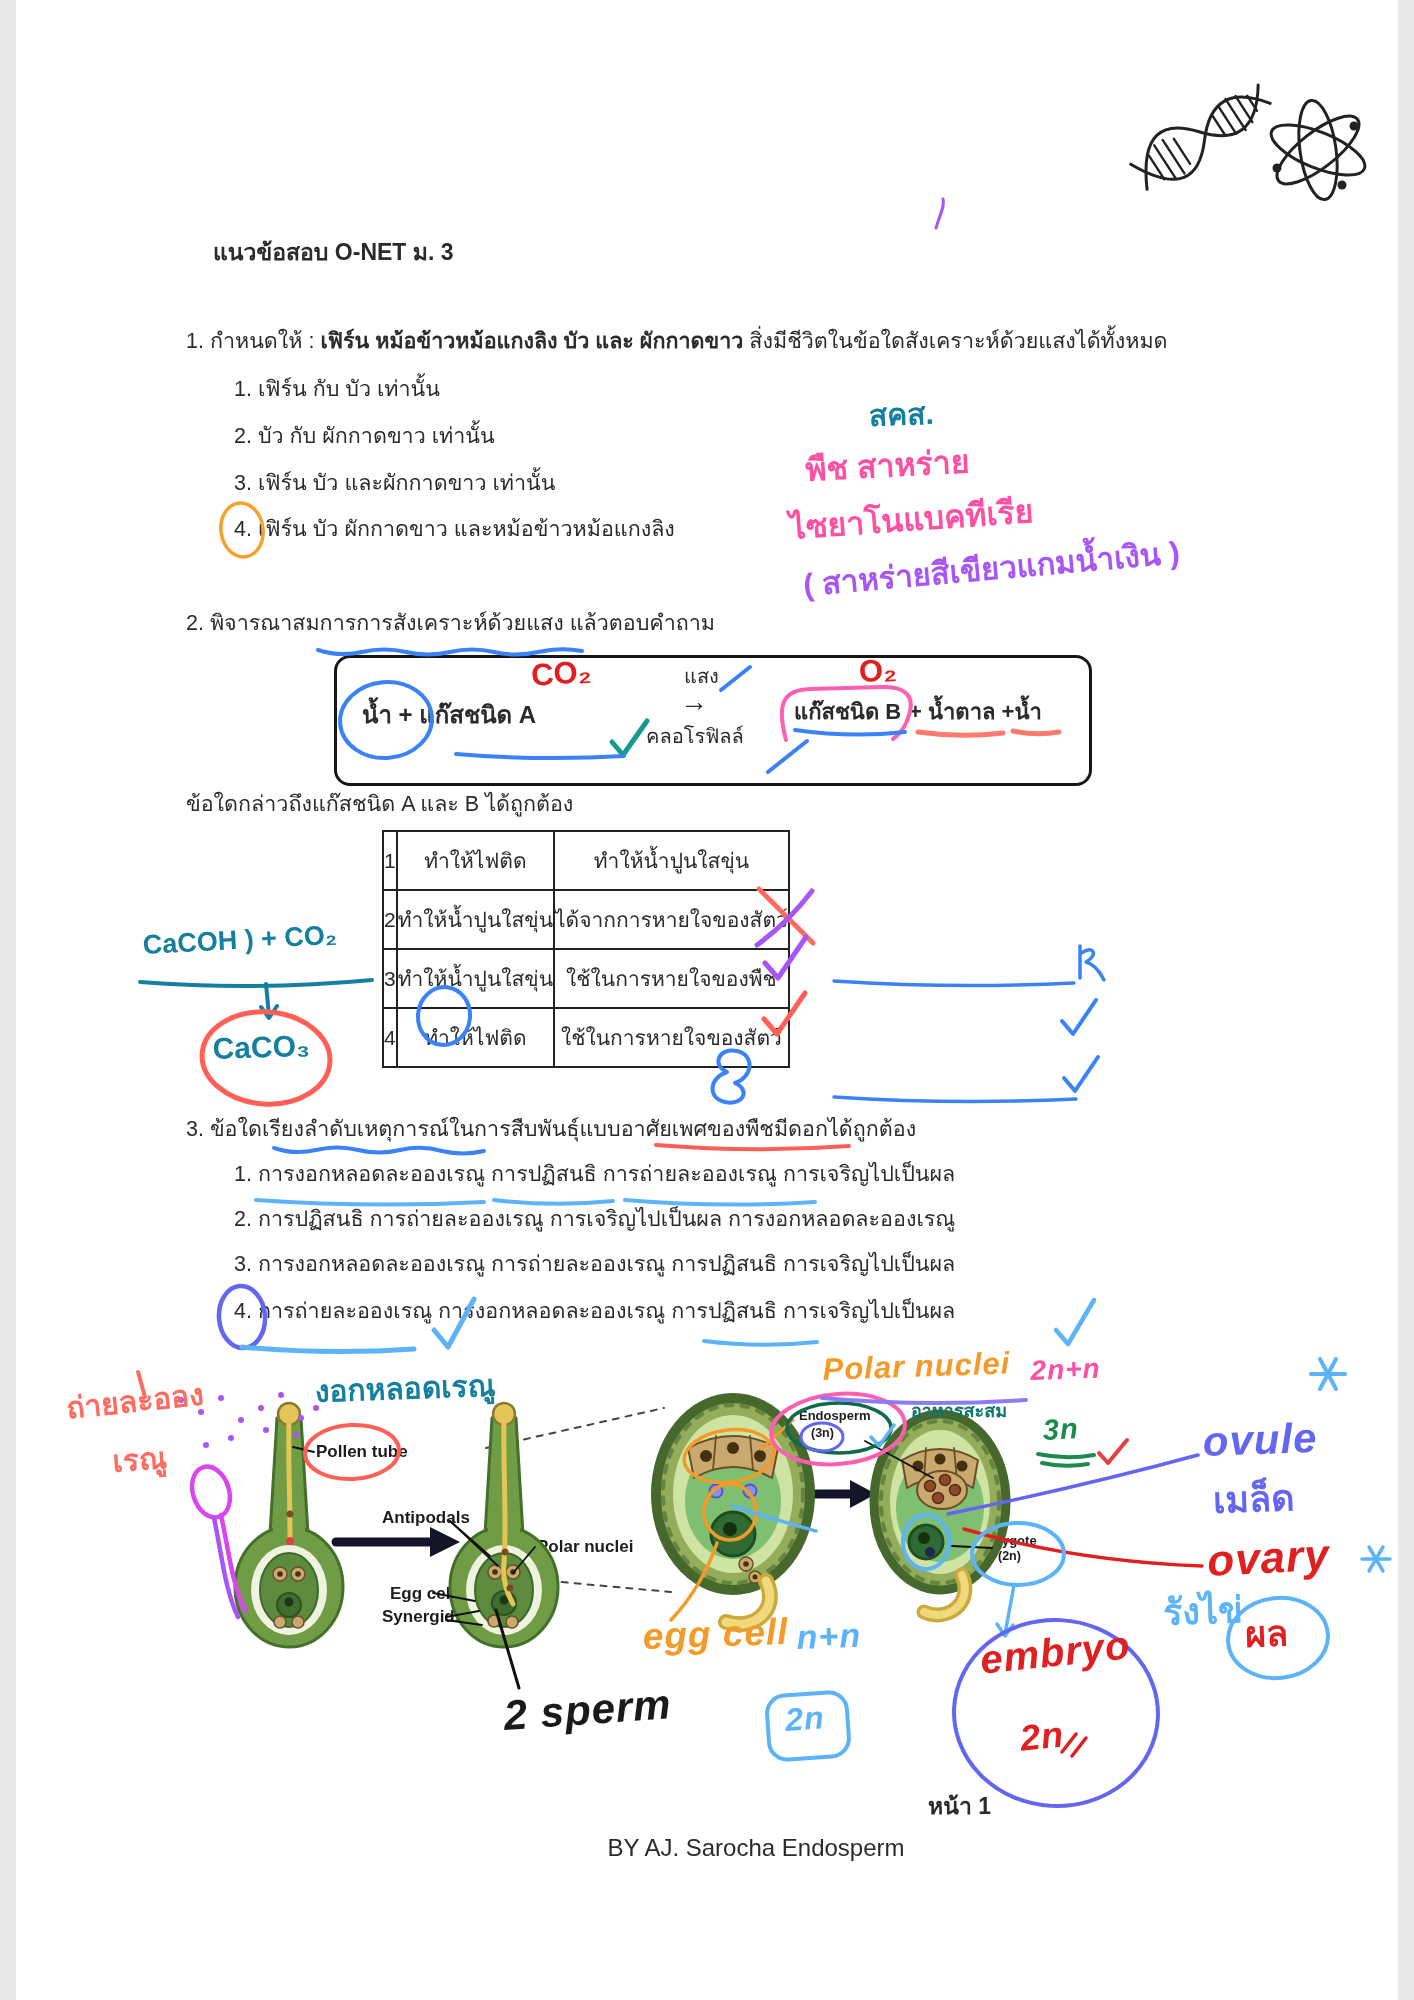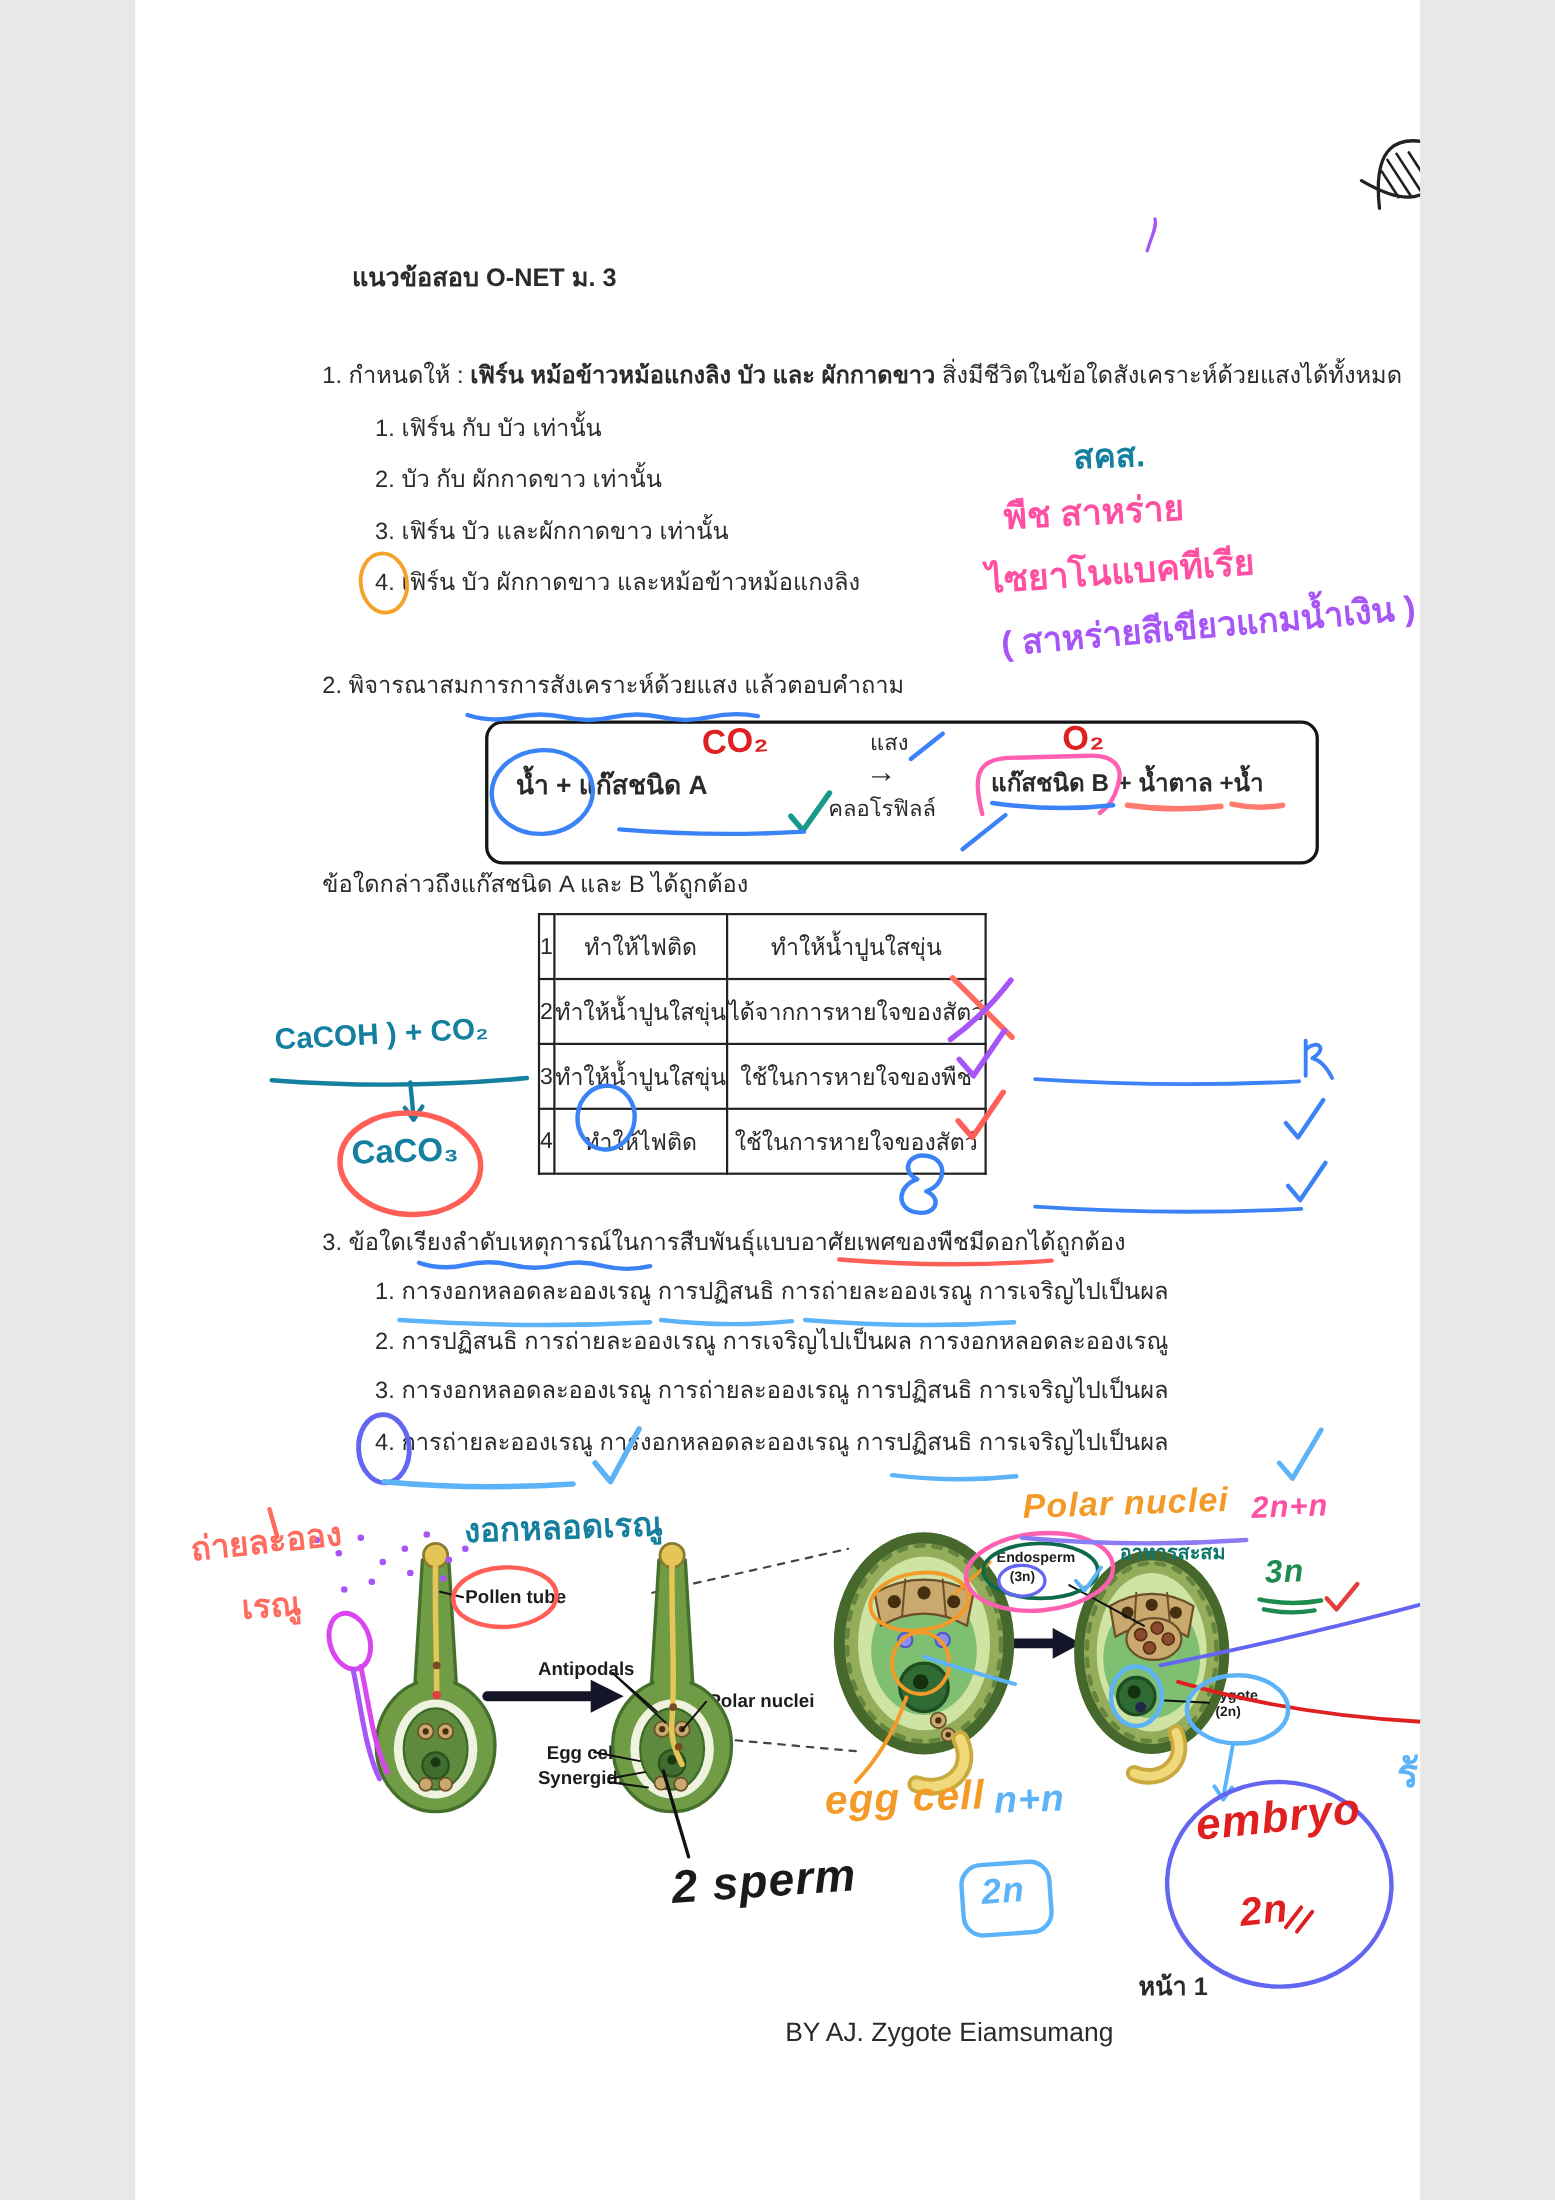--- a/index.html
+++ b/index.html
@@ -1,16 +1,16 @@
 <!DOCTYPE html>
 <html><head>
 <meta charset="utf-8">
 <style>
   html,body{margin:0;padding:0;background:#e8e8e8}
-  .page{position:relative;width:1168px;height:2000px;background:#ffffff;margin:0 auto;
+  .page{position:relative;width:1382px;height:2000px;background:#ffffff;margin:0 auto;
         font-family:"Liberation Sans","DejaVu Sans",sans-serif;color:#2b2b2b;overflow:hidden}
   .t{position:absolute;white-space:nowrap;font-size:21.5px;line-height:1.25;z-index:3}
   .b{font-weight:bold}
   .hw{position:absolute;white-space:nowrap;z-index:6;transform-origin:left top;font-weight:600}
   .hw.lat{font-style:italic;letter-spacing:1px}
   .lbl{position:absolute;white-space:nowrap;font-size:17px;color:#1c1c1c;z-index:3;font-weight:bold}
   svg.art{position:absolute;left:0;top:0;z-index:4;pointer-events:none}
   table.gas{position:absolute;left:366px;top:830px;border-collapse:collapse;z-index:3;
             font-size:21px;text-align:center;color:#2b2b2b}
   table.gas td,table.gas th{border:2.5px solid #222;font-weight:normal;padding:0}
@@ -110,21 +110,21 @@
   <div class="hw" style="left:1146px;top:1584px;font-size:36px;color:#5cb3f7;transform:rotate(-2deg)">รังไข่</div>
   <div class="hw" style="left:1228px;top:1606px;font-size:36px;color:#e02020;transform:rotate(-2deg)">ผล</div>
   <div class="hw lat" style="left:626px;top:1616px;font-size:37px;color:#f49a28;transform:rotate(-2deg)">egg cell</div>
   <div class="hw lat" style="left:780px;top:1618px;font-size:34px;color:#5cb3f7;transform:rotate(-2deg)">n+n</div>
   <div class="hw lat" style="left:768px;top:1702px;font-size:32px;color:#5cb3f7;transform:rotate(-4deg)">2n</div>
   <div class="hw lat" style="left:486px;top:1692px;font-size:42px;color:#1a1a1a;transform:rotate(-4deg)">2 sperm</div>
   <div class="hw lat" style="left:962px;top:1638px;font-size:40px;color:#e02020;transform:rotate(-6deg)">embryo</div>
   <div class="hw lat" style="left:1002px;top:1718px;font-size:36px;color:#e02020;transform:rotate(-6deg)">2n</div>
 
   <div class="t b" style="left:912px;top:1792px;font-size:23px">หน้า 1</div>
-  <div class="footer">BY AJ. Zygote Eiamsumang</div>
+  <div class="footer">BY AJ. Sarocha Endosperm</div>
 
   <svg class="art" width="1414" height="2000" viewBox="0 0 1414 2000" fill="none" stroke-linecap="round" stroke-linejoin="round">
 
     <g transform="translate(1112,160) rotate(-33)" stroke="#222" stroke-width="3">
       <path d="M0,5 C25,55 50,55 75,25 C100,-5 125,-5 150,30"></path>
       <path d="M0,35 C25,-15 50,-15 75,15 C100,45 125,45 150,8"></path>
       <g stroke-width="2.4">
         <path d="M20,8 L20,36"></path>
           <path d="M30,2 L30,42"></path>
           <path d="M40,2 L40,42"></path>

